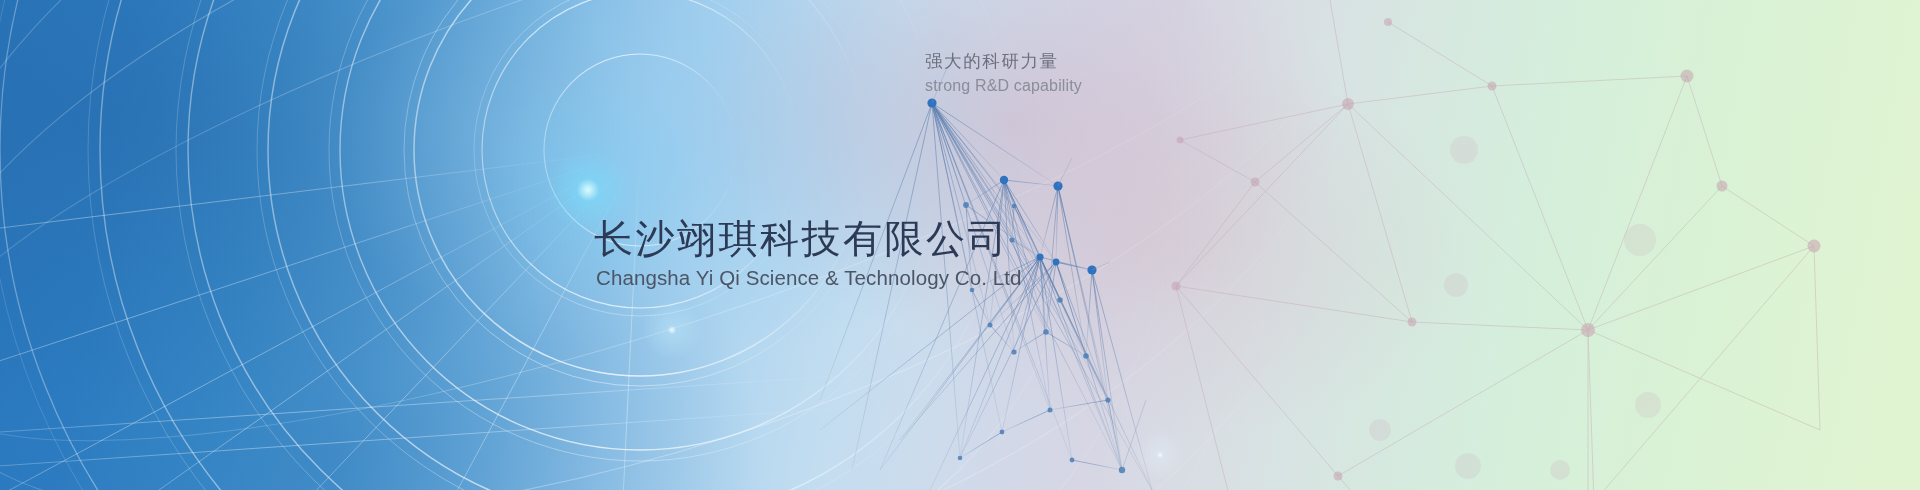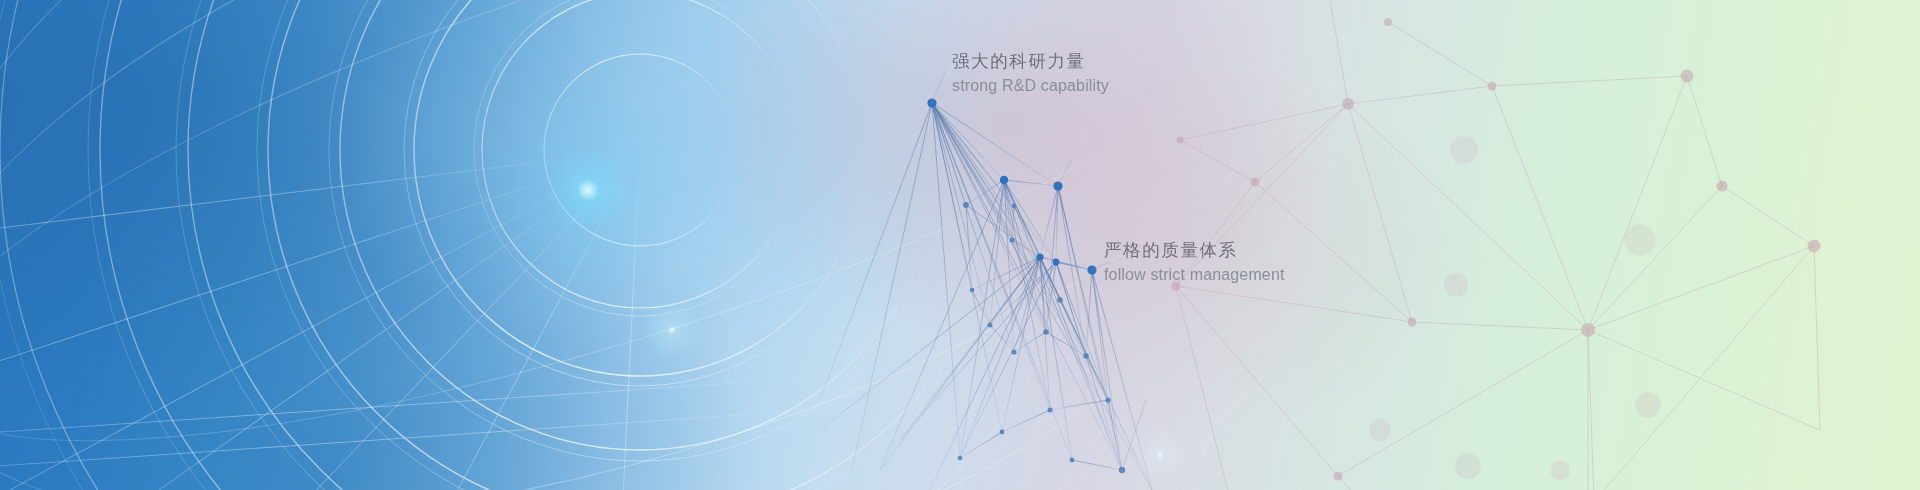--- a/index.html
+++ b/index.html
@@ -113,21 +113,21 @@
   .feature .f-en{
     display:block;
     margin-top:3px;
     font-size:16px;
     font-weight:400;
     letter-spacing:.15px;
     color:#8b8d98;
     line-height:1.2;
   }
 
-  .f1{left:952px;top:51px;}
+  .f1{left:925px;top:51px;}
   .f2{left:1072px;top:140px;}
   .f3{left:1104px;top:240px;}
   .f4{left:1142px;top:365px;}
 </style>
 </head>
 <body>
 
 <div class="banner">
 
   <div class="layer tint-a"></div>
@@ -409,26 +409,26 @@
       <path d="M932 103 L946 70"></path>
       <path d="M1058 186 L1072 158"></path>
       <path d="M1092 270 L1110 262"></path>
       <path d="M1122 470 L1146 400"></path>
     </g>
   </svg>
 
   <div class="layer glow"></div>
   <div class="layer glow2"></div>
 
+  <div class="title-block">
+    <h1 class="title-cn">长沙翊琪科技有限公司</h1>
+    <div class="title-en">Changsha Yi Qi Science &amp; Technology Co. Ltd</div>
+  </div>
 
   <div class="feature f1">
     <span class="f-cn">强大的科研力量</span>
     <span class="f-en">strong R&amp;D capability</span>
   </div>
 
 
-  <div class="feature f3">
-    <span class="f-cn">严格的质量体系</span>
-    <span class="f-en">follow strict management</span>
-  </div>
 
 
 </div>
 
 </body></html>

